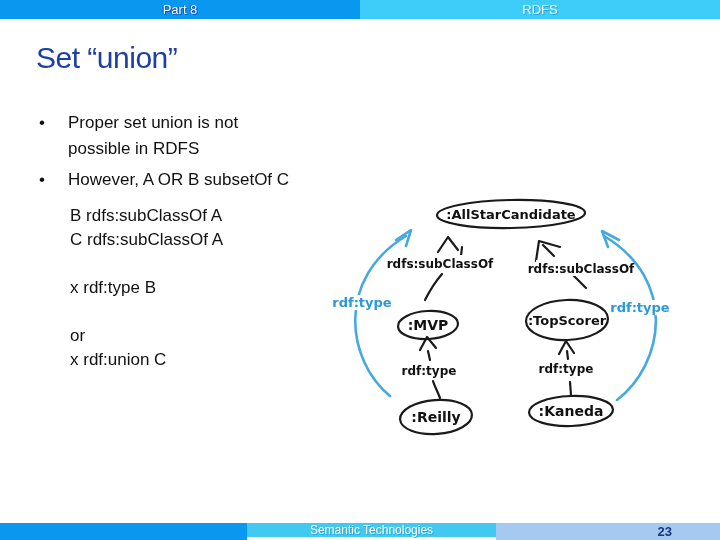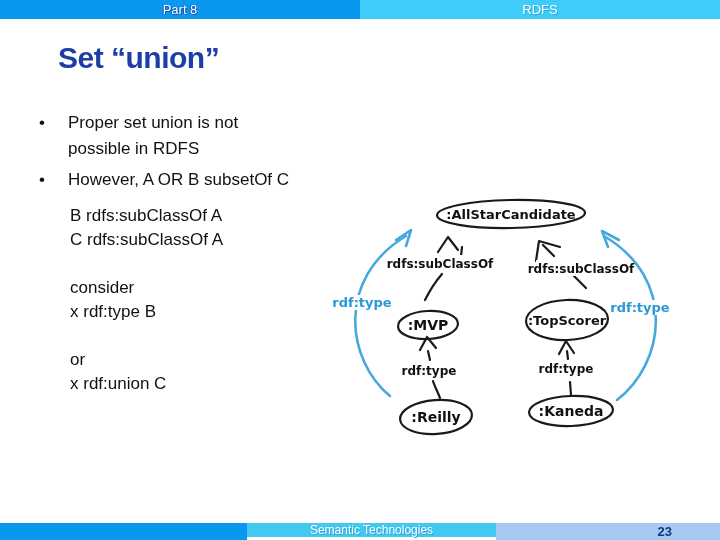--- a/index.html
+++ b/index.html
@@ -23,23 +23,22 @@
     position: absolute; left: 360px; top: 0; width: 360px; height: 19px;
     background: #3ecdf9;
     display: flex; align-items: center; justify-content: center;
     color: #ffffff; font-size: 13px;
     text-shadow: 1px 1px 0 #2aa6d6;
   }
 
   
   .title {
     position: absolute; left: 36px; top: 41px;
-    font-size: 30px; font-weight: bold; color: #1c3ea5;
+    font-size: 30px; font-weight: normal; color: #1c3ea5;
     letter-spacing: -0.5px;
-    margin-left: 22px;
   }
 
   
   .bullets { position: absolute; left: 39px; top: 110px; width: 320px; }
   .bullet-row { display: flex; margin-bottom: 5px; }
   .bullet-marker { width: 29px; font-size: 17px; color: #111; line-height: 26px; }
   .bullet-text { font-size: 17px; color: #111; line-height: 26px; }
 
   
   .notes { position: absolute; left: 70px; top: 204px; width: 300px; }
@@ -107,21 +106,20 @@
     <div class="bullet-row">
       <div class="bullet-marker">•</div>
       <div class="bullet-text">However, A OR B subsetOf C</div>
     </div>
   </div>
 
   <div class="notes">
     <div class="note-line">B rdfs:subClassOf A</div>
     <div class="note-line">C rdfs:subClassOf A</div>
     <div class="note-gap"></div>
-    <div class="note-line">consider</div>
     <div class="note-line">x rdf:type B</div>
     <div class="note-gap"></div>
     <div class="note-line">or</div>
     <div class="note-line">x rdf:union C</div>
   </div>
 
   <div class="diagram">
     <svg width="390" height="260" viewBox="0 0 390 260">
 
       <path class="blue" d="M 60 206 C 16 170, 6 88, 76 46"></path>

